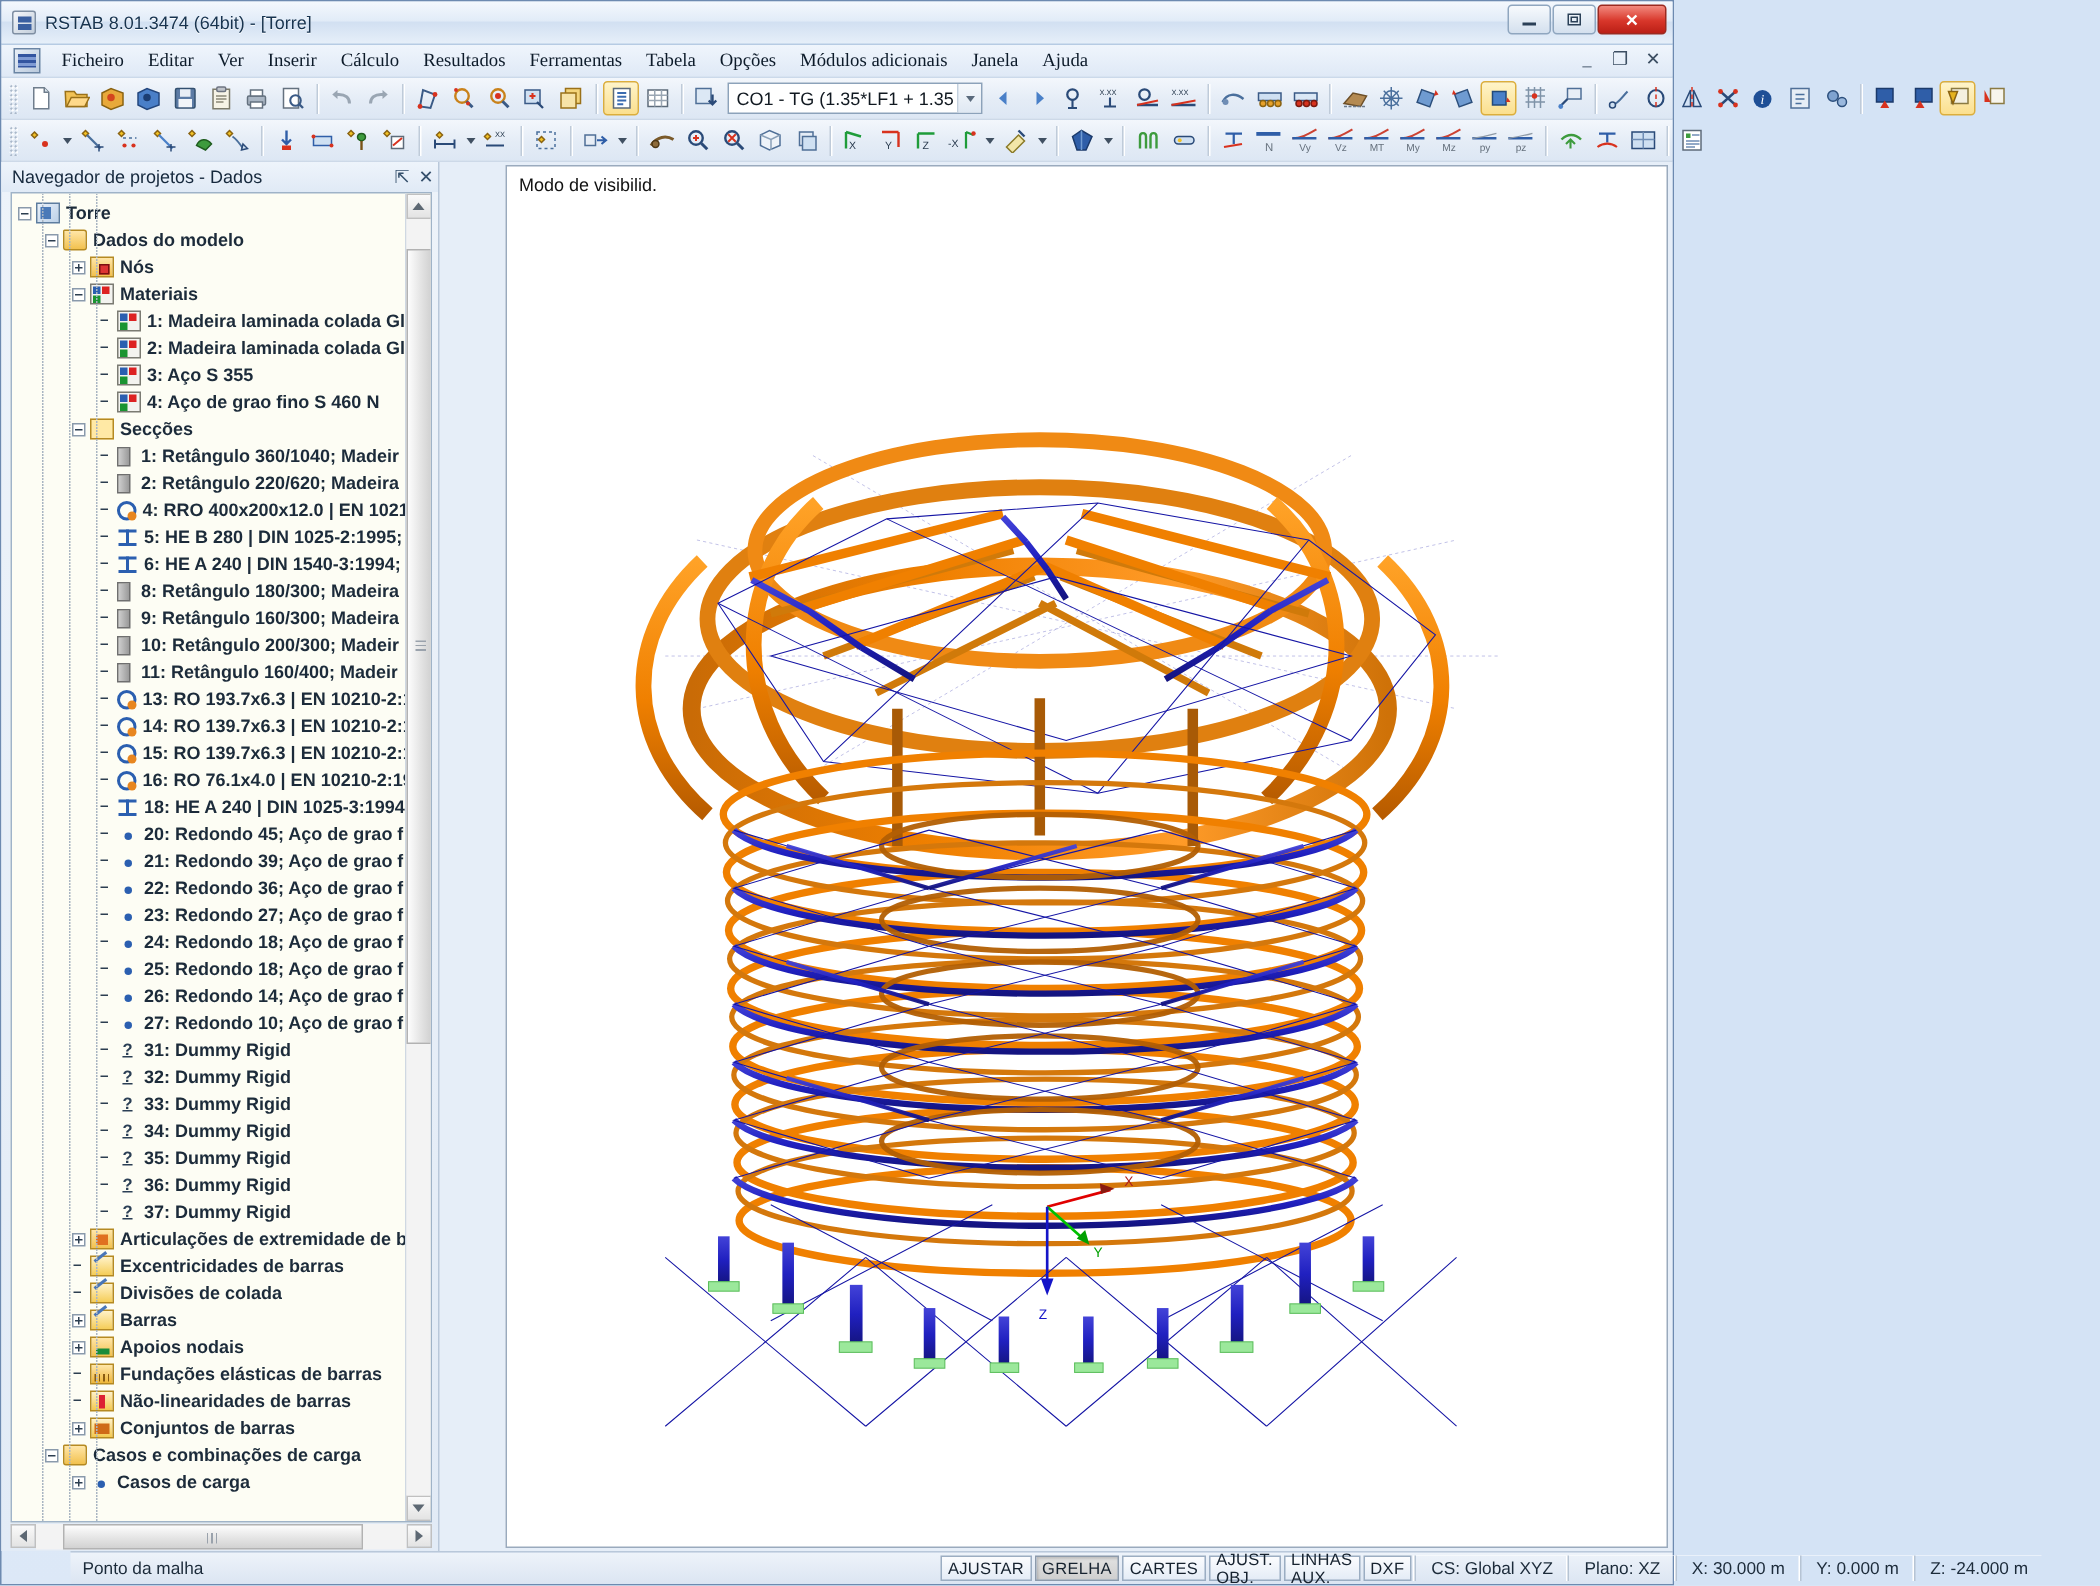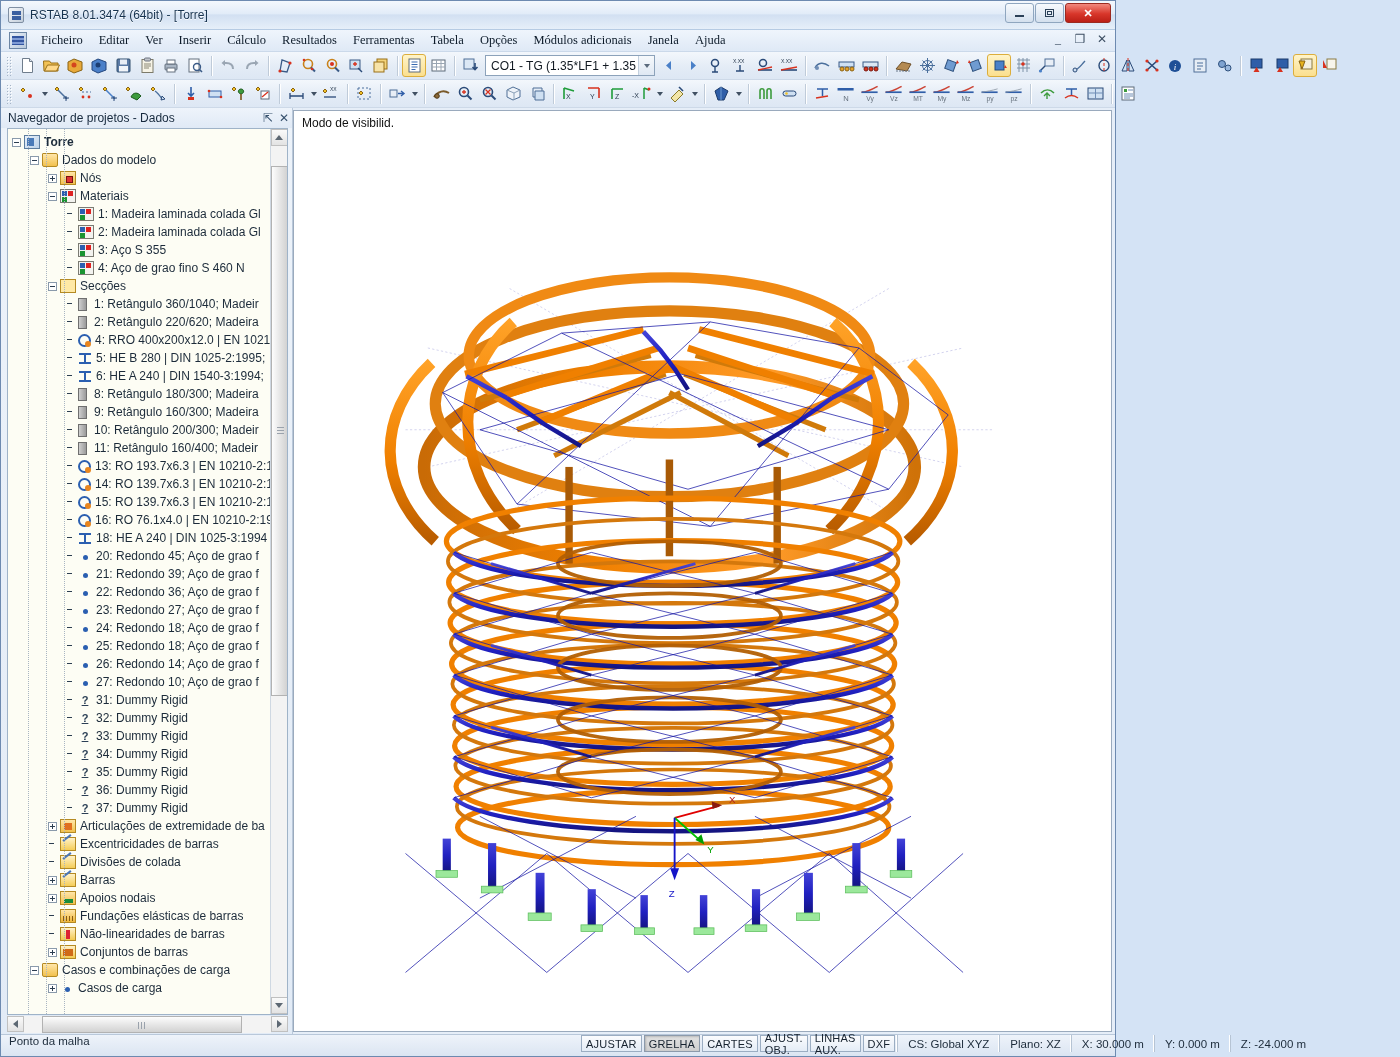--- a/index.html
+++ b/index.html
@@ -123,21 +123,21 @@
     flex: 1; padding-left: 5px; font-size: 12px; color: #101820;
     white-space: nowrap; overflow: hidden;
   }
   .combo .carrow {
     width: 16px; height: 19px; background: linear-gradient(to bottom,#f6f9fc,#dfe8f3);
     display:flex;align-items:center;justify-content:center; border-left:1px solid #c3d0de;
   }
   .combo .carrow::after { content:""; border-left:3.5px solid transparent;border-right:3.5px solid transparent;border-top:4px solid #5a6a7c; }
 
   
-  .mainrow { flex: 1; display: flex; min-height: 0; background:#e6eef8; }
+  .mainrow { flex: 1; display: flex; min-height: 0; background:#e6eef8;gap:44px; }
 
   
   .navpanel {
     width: 292px; display: flex; flex-direction: column;
     background: linear-gradient(to bottom,#edf3fa,#e2ebf6);
     border-right: 1px solid #b9c8da;
   }
   .navheader {
     height: 20px; display:flex; align-items:center;
     padding-left: 7px; font-size: 12px; color:#16293d;
@@ -189,21 +189,21 @@
   .ic-pencil{background:linear-gradient(to bottom,#fff2c8,#f5cd58);border:1px solid #b58a22;}
   .ic-pencil::after{content:"";position:absolute;left:2px;top:2px;width:10px;height:2px;background:#4a76b8;transform:rotate(-38deg);transform-origin:left;}
   .ic-supp{background:linear-gradient(to bottom,#ffe6a8,#f2c14e);border:1px solid #b58a22;}
   .ic-supp::after{content:"";position:absolute;left:3px;top:7px;width:9px;height:4px;background:#1a8c3a;}
   .ic-found{background:linear-gradient(to bottom,#ffe6a8,#efb73a);border:1px solid #b58a22;}
   .ic-found::after{content:"";position:absolute;left:2px;top:6px;width:11px;height:5px;background:repeating-linear-gradient(to right,#8a5c12 0 1px,transparent 1px 3px);}
   .ic-nonlin{background:linear-gradient(to bottom,#fff1c8,#f3c94f);border:1px solid #b58a22;}
   .ic-nonlin::after{content:"";position:absolute;left:5px;top:2px;width:4px;height:9px;background:#d23;}
   .ic-setbar{background:linear-gradient(to bottom,#fff1c8,#f3c94f);border:1px solid #b58a22;}
   .ic-setbar::after{content:"";position:absolute;left:2px;top:3px;width:10px;height:7px;background:#cf6a18;}
-  .tlabel { overflow:hidden; }
+  .tlabel { overflow:hidden;font-weight:bold; }
   .trow.root .tlabel { font-weight: bold; }
   .guide { position:absolute; top:0; bottom:0; width:1px;
            background: repeating-linear-gradient(to bottom,#a9b5c2 0 1px,transparent 1px 2px); }
 
   
   .vscroll {
     width: 17px; background:#f0f0f0; border-left:1px solid #cfd8e2;
     display:flex; flex-direction:column; align-items:center;
   }
   .vs-arrow { width:17px;height:17px;background:linear-gradient(to bottom,#fafafa,#e3e3e3);
@@ -252,24 +252,24 @@
 
   
   .viewarea { flex: 1; display:flex; flex-direction: column; padding: 2px 3px 2px 0; min-width:0;}
   .viewport {
     flex: 1; background: #ffffff; border: 1px solid #9aaabd; position: relative; overflow: hidden;
   }
   .vislabel { position:absolute; left:8px; top:5px; font-size:12px; color:#111; }
 
   
   .statusbar {
-    height: 22px; display:flex; align-items:flex-start;
+    height: 22px; display:flex; align-items:center;
     background: linear-gradient(to bottom,#eef3fa,#dbe5f2);
     border-top: 1px solid #b9c8da;
-    font-size: 11.5px; color:#1c2b3a;
+    font-size: 11.5px; color:#1c2b3a;margin-left:46px;
   }
   .sb-msg { padding-left: 8px; flex: 0 0 auto; width: 580px; }
   .sb-tog {
     height: 17px; padding: 0 4px; margin-right: 2px;
     border: 1px solid #9badc2; background: linear-gradient(to bottom,#fbfcfe,#e4ecf6);
     display:flex;align-items:center; font-size:11px; color:#16222f; letter-spacing:.2px;
   }
   .sb-tog.on { background: linear-gradient(to bottom,#e2e2e2,#cfcfcf); border-color:#8c9aab;
                box-shadow: inset 1px 1px 2px rgba(0,0,0,.18); }
   .sb-spacer { flex:1; }

